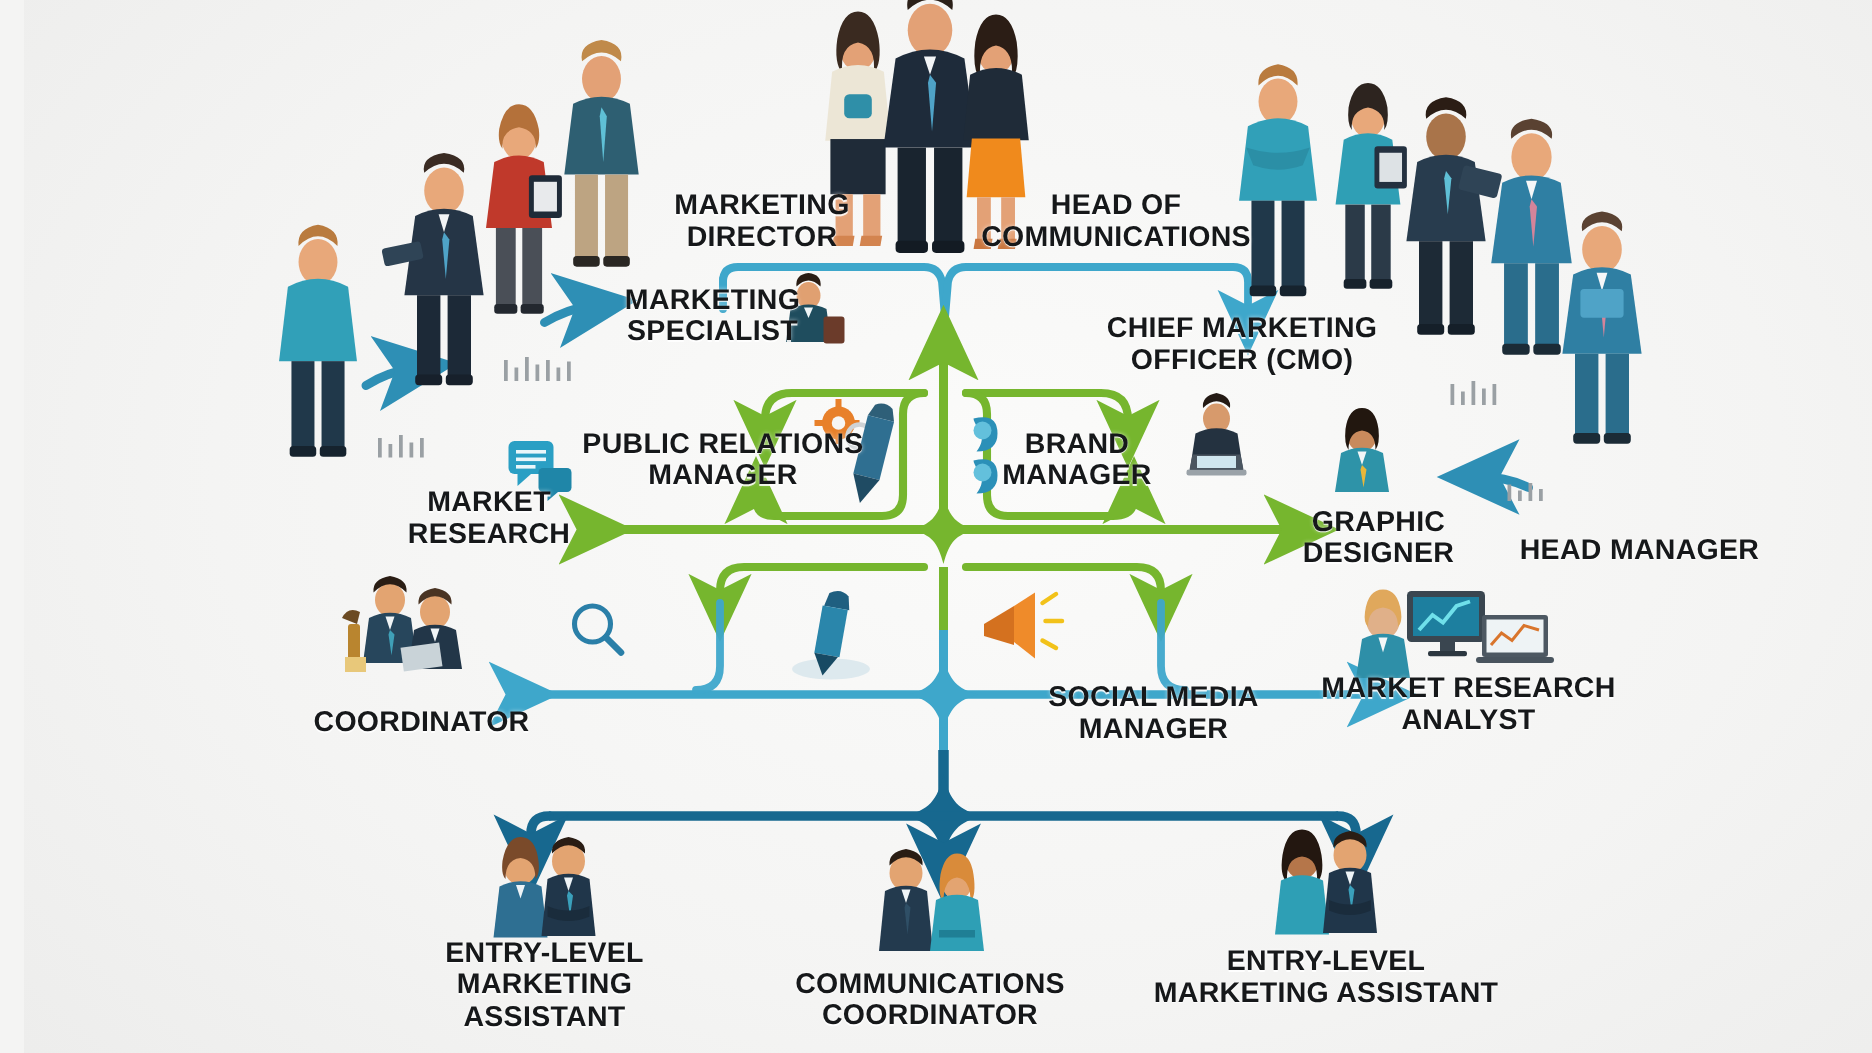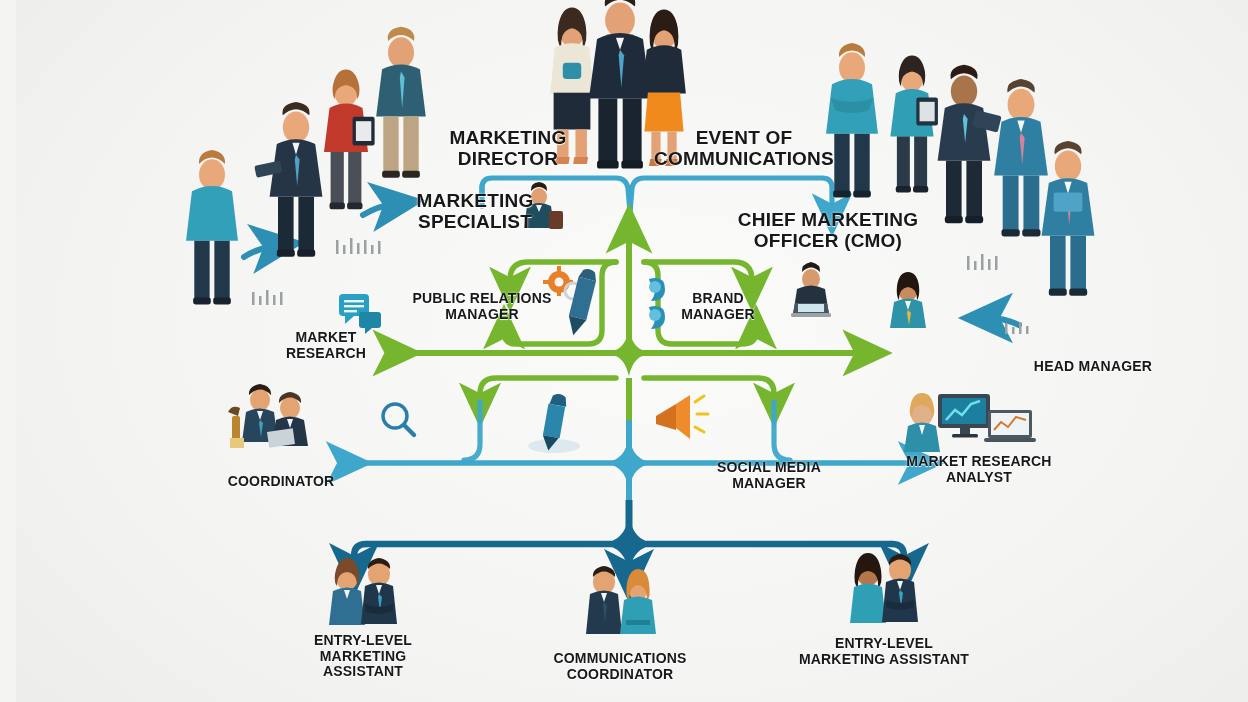--- a/index.html
+++ b/index.html
@@ -26,21 +26,21 @@
     letter-spacing:.2px;
     line-height:1.12;
     text-align:center;
     text-shadow:0 1px 0 rgba(255,255,255,.85), 0 0 3px rgba(255,255,255,.6);
     white-space:pre-line;
     transform:translate(-50%,-50%);
     pointer-events:auto;
     user-select:none;
   }
   .s20{font-size:19px;}
-  .s19{font-size:14px;}
+  .s19{font-size:19px;}
 </style>
 </head>
 <body>
 
 <div id="stage">
 
 <svg id="wires" viewBox="0 0 1248 702">
   <defs>
     <marker id="ah-lblue" markerWidth="9" markerHeight="9" refX="3.6" refY="4.5" orient="auto">
       <path d="M0,0.6 L8.4,4.5 L0,8.4 L2,4.5 Z" fill="#3ea7cb"></path>
@@ -441,38 +441,40 @@
     <path d="M2,-18 q14,-7 28,0 l4,40 l-36,0 Z" fill="#20364a"></path>
     <path d="M13,-19 l3,9 l3,-9 Z" fill="#eef4f7"></path>
     <path d="M16,-10 l3,3 l-2,14 l-2,-14 Z" fill="#3aa0bb"></path>
     <path d="M2,0 q14,6 28,0 l0,7 q-14,6 -28,0 Z" fill="#1a2c3c"></path>
   </g>
 </svg>
 
 <div class="lbl s20" style="left:492px;top:148px;">MARKETING
 DIRECTOR</div>
 
-<div class="lbl s20" style="left:728px;top:148px;">EVENT OF
+<div class="lbl s20" style="left:728px;top:148px;">HEAD OF
 COMMUNICATIONS</div>
 
 <div class="lbl s20" style="left:459px;top:211px;">MARKETING
 SPECIALIST</div>
 
 <div class="lbl s20" style="left:812px;top:230px;">CHIEF MARKETING
 OFFICER (CMO)</div>
 
 <div class="lbl s19" style="left:466px;top:307px;">PUBLIC RELATIONS
 MANAGER</div>
 
 <div class="lbl s19" style="left:702px;top:307px;">BRAND
 MANAGER</div>
 
 <div class="lbl s19" style="left:310px;top:346px;">MARKET
 RESEARCH</div>
 
+<div class="lbl s19" style="left:903px;top:359px;">GRAPHIC
+DESIGNER</div>
 
 <div class="lbl s19" style="left:1077px;top:367px;">HEAD MANAGER</div>
 
 
 <div class="lbl s19" style="left:753px;top:428px;margin-top:48px;">SOCIAL MEDIA
 MANAGER</div>
 
 <div class="lbl s19" style="left:265px;top:482px;">COORDINATOR</div>
 
 <div class="lbl s19" style="left:963px;top:470px;">MARKET RESEARCH

